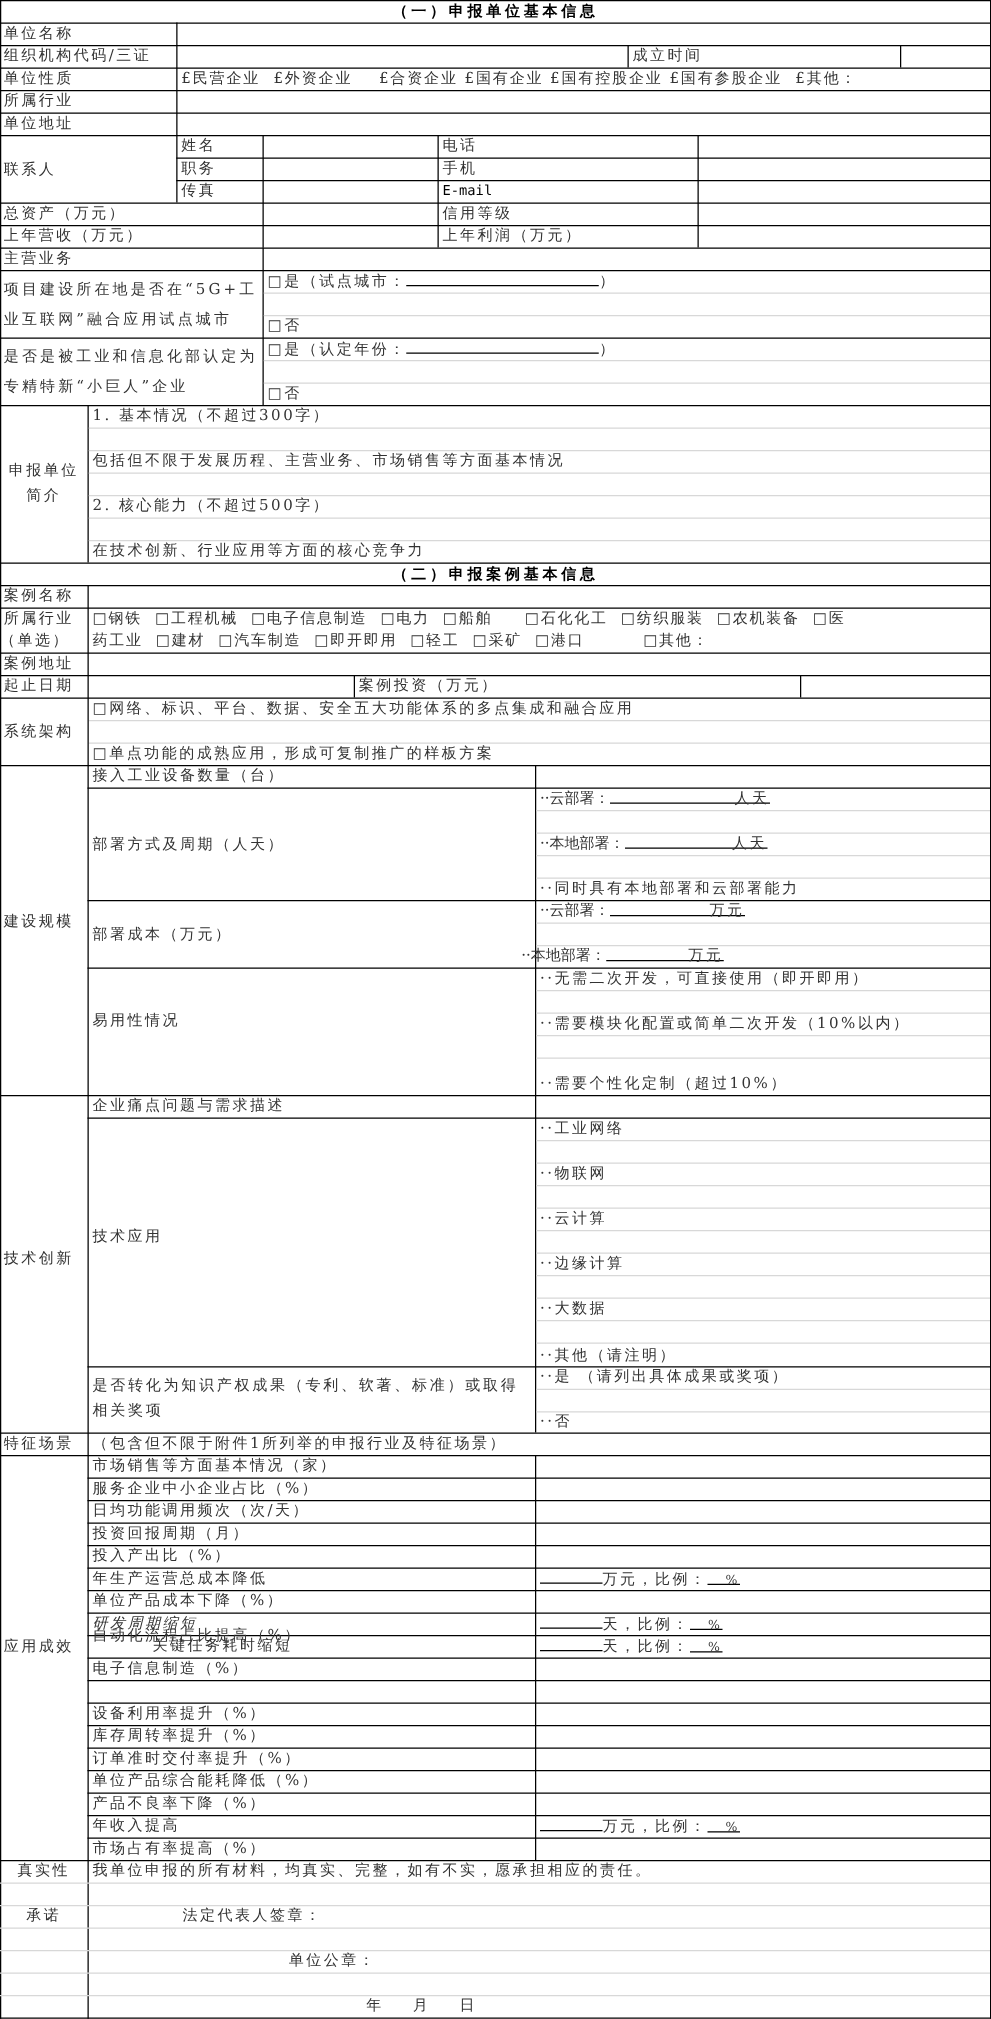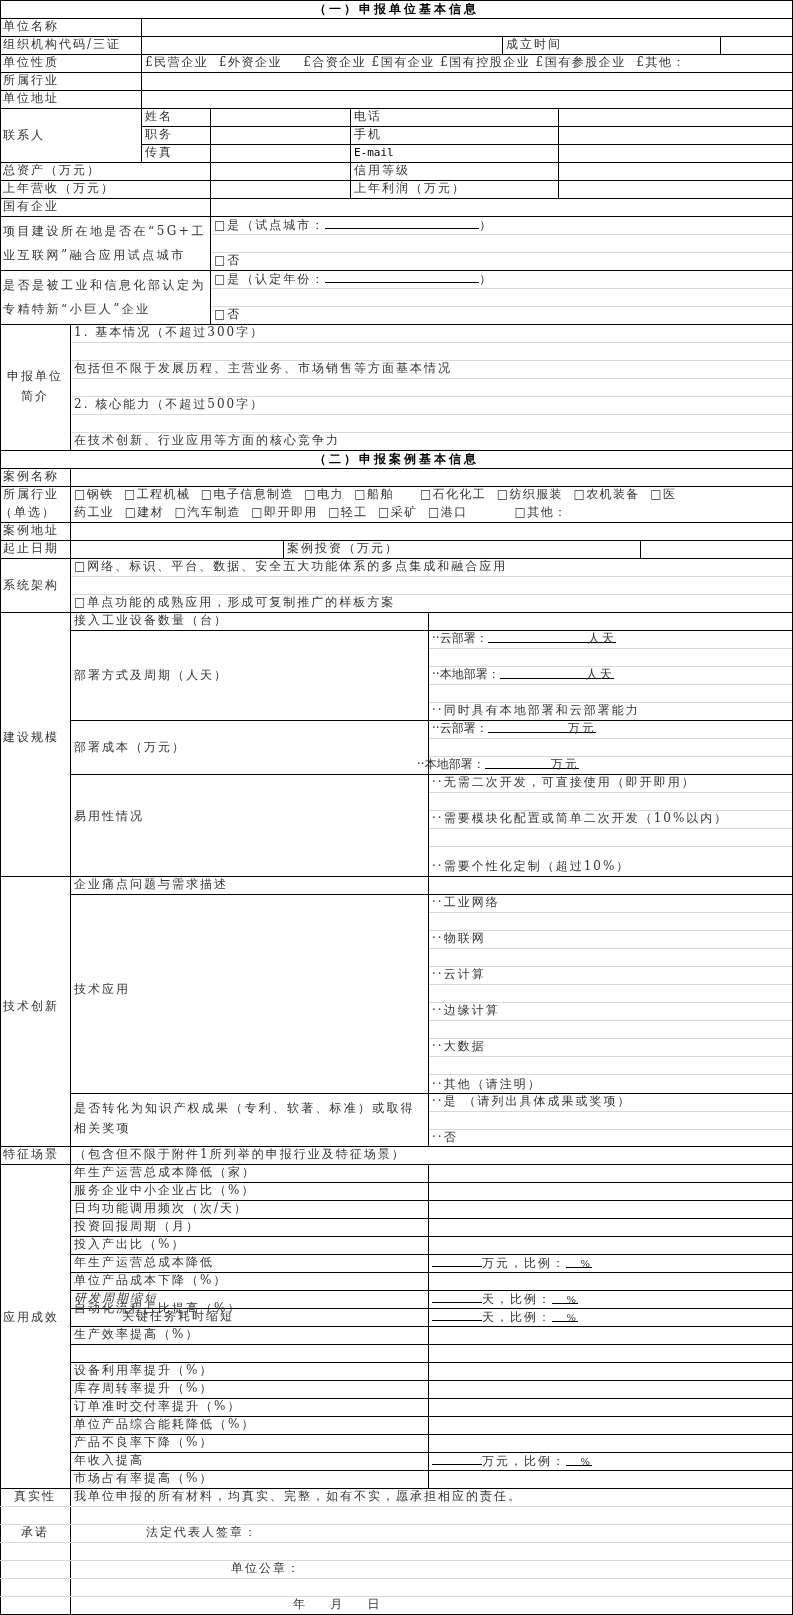--- a/index.html
+++ b/index.html
@@ -80,21 +80,21 @@
   <div class="c" style="left:351px;top:162px;width:206px;height:18px">信用等级</div>
   <div class="c" style="left:559px;top:162px;width:233px;height:18px"></div>
   <div class="hl" style="left:0;top:180px;width:793px"></div>
 
   <div class="c" style="left:0;top:180px;width:210px;height:18px">上年营收（万元）</div>
   <div class="c" style="left:211px;top:180px;width:138px;height:18px"></div>
   <div class="c" style="left:351px;top:180px;width:206px;height:18px">上年利润（万元）</div>
   <div class="c" style="left:559px;top:180px;width:233px;height:18px"></div>
   <div class="hl" style="left:0;top:198px;width:793px"></div>
 
-  <div class="c" style="left:0;top:198px;width:210px;height:18px">国有企业</div>
+  <div class="c" style="left:0;top:198px;width:210px;height:18px">主营业务</div>
   <div class="vl" style="left:210px;top:198px;height:18px"></div>
   <div class="c" style="left:211px;top:198px;width:581px;height:18px"></div>
   <div class="hl" style="left:0;top:216px;width:793px"></div>
 
   <div class="c wrap" style="left:0;top:219px;width:210px;height:50px;letter-spacing:2.5px">项目建设所在地是否在“5G+工业互联网”融合应用试点城市</div>
   <div class="vl" style="left:210px;top:216px;height:108px"></div>
   <div class="c" style="left:211px;top:216px;width:581px;height:18px">
     <span>□是（试点城市：</span><span class="u" style="width:154px"></span><span>）</span>
   </div>
   <div class="hg" style="left:211px;top:234px;width:581px"></div>
@@ -234,21 +234,21 @@
   <div class="c" style="left:429px;top:1129px;width:363px;height:18px">··否</div>
   <div class="hl" style="left:0;top:1146px;width:793px"></div>
 
   <div class="c" style="left:0;top:1146px;width:70px;height:18px">特征场景</div>
   <div class="c" style="left:71px;top:1146px;width:721px;height:18px">（包含但不限于附件1所列举的申报行业及特征场景）</div>
   <div class="hl" style="left:0;top:1164px;width:793px"></div>
 
   <div class="c" style="left:0;top:1164px;width:70px;height:324px;line-height:306px">应用成效</div>
   <div class="vl" style="left:428px;top:1164px;height:324px"></div>
   <div id="effect-rows">
-      <div class="c" style="left: 71px; top: 1164px; width: 356px; height: 18px;">年生产运营总成本降低（家）</div>
+      <div class="c" style="left: 71px; top: 1164px; width: 356px; height: 18px;">市场销售等方面基本情况（家）</div>
       <div class="c" style="left: 429px; top: 1164px; width: 363px; height: 18px;"></div>
       <div class="hl" style="left: 70px; top: 1182px; width: 723px;"></div>
       <div class="c" style="left: 71px; top: 1182px; width: 356px; height: 18px;">服务企业中小企业占比（%）</div>
       <div class="c" style="left: 429px; top: 1182px; width: 363px; height: 18px;"></div>
       <div class="hl" style="left: 70px; top: 1200px; width: 723px;"></div>
       <div class="c" style="left: 71px; top: 1200px; width: 356px; height: 18px;">日均功能调用频次（次/天）</div>
       <div class="c" style="left: 429px; top: 1200px; width: 363px; height: 18px;"></div>
       <div class="hl" style="left: 70px; top: 1218px; width: 723px;"></div>
       <div class="c" style="left: 71px; top: 1218px; width: 356px; height: 18px;">投资回报周期（月）</div>
       <div class="c" style="left: 429px; top: 1218px; width: 363px; height: 18px;"></div>
@@ -261,21 +261,21 @@
       <div class="hl" style="left: 70px; top: 1272px; width: 723px;"></div>
       <div class="c" style="left: 71px; top: 1272px; width: 356px; height: 18px;">单位产品成本下降（%）</div>
       <div class="c" style="left: 429px; top: 1272px; width: 363px; height: 18px;"></div>
       <div class="hl" style="left: 70px; top: 1290px; width: 723px;"></div>
       <div class="c" style="left: 71px; top: 1290px; width: 356px; height: 18px; font-style: italic;">研发周期缩短</div>
       <div class="c" style="left: 429px; top: 1290px; width: 363px; height: 18px;"><span class="u" style="width: 50px;"></span><span>天，比例：</span><span class="u" style="width: 26px; text-align: right;"><span style="font-size: 10px;">%</span></span></div>
       <div class="hl" style="left: 70px; top: 1308px; width: 723px;"></div>
       <div class="c" style="left: 71px; top: 1308px; width: 356px; height: 18px; margin-left: 48px;">关键任务耗时缩短</div>
       <div class="c" style="left: 429px; top: 1308px; width: 363px; height: 18px;"><span class="u" style="width: 50px;"></span><span>天，比例：</span><span class="u" style="width: 26px; text-align: right;"><span style="font-size: 10px;">%</span></span></div>
       <div class="hl" style="left: 70px; top: 1326px; width: 723px;"></div>
-      <div class="c" style="left: 71px; top: 1326px; width: 356px; height: 18px;">生产效率提高（%）</div>
+      <div class="c" style="left: 71px; top: 1326px; width: 356px; height: 18px;">电子信息制造（%）</div>
       <div class="c" style="left: 429px; top: 1326px; width: 363px; height: 18px;"></div>
       <div class="hl" style="left: 70px; top: 1344px; width: 723px;"></div>
       <div class="c" style="left: 71px; top: 1300px; width: 356px; height: 18px;">自动化流程占比提高（%）</div>
       <div class="c" style="left: 429px; top: 1344px; width: 363px; height: 18px;"></div>
       <div class="hl" style="left: 70px; top: 1362px; width: 723px;"></div>
       <div class="c" style="left: 71px; top: 1362px; width: 356px; height: 18px;">设备利用率提升（%）</div>
       <div class="c" style="left: 429px; top: 1362px; width: 363px; height: 18px;"></div>
       <div class="hl" style="left: 70px; top: 1380px; width: 723px;"></div>
       <div class="c" style="left: 71px; top: 1380px; width: 356px; height: 18px;">库存周转率提升（%）</div>
       <div class="c" style="left: 429px; top: 1380px; width: 363px; height: 18px;"></div>

